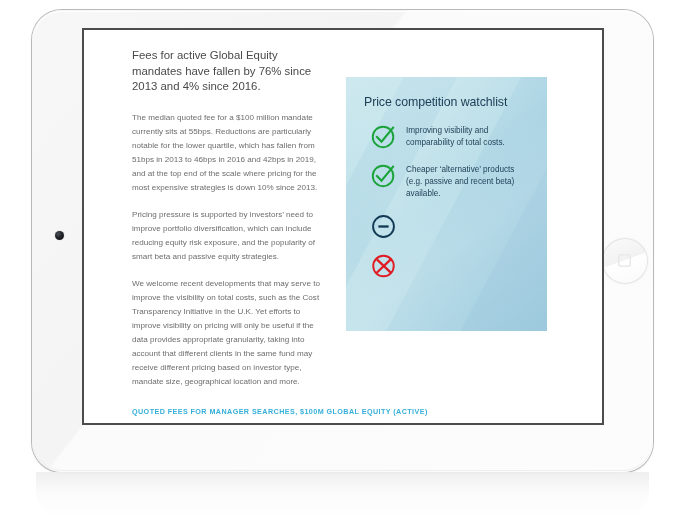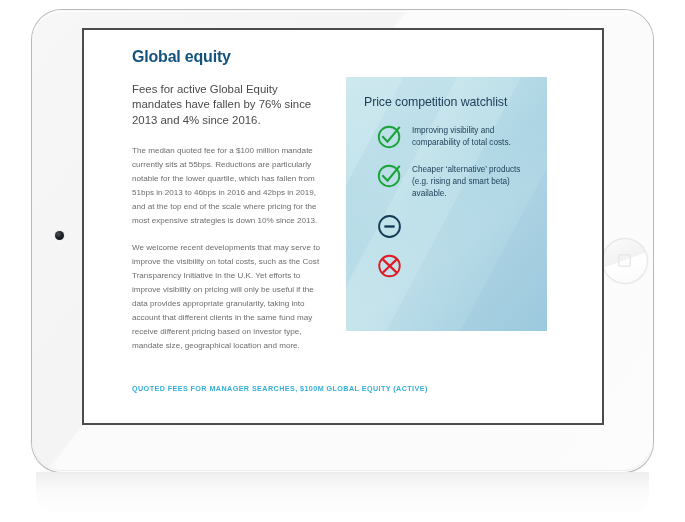--- a/index.html
+++ b/index.html
@@ -128,21 +128,21 @@
   .body-paragraph {
     color: #6d6d6d;
     font-size: 8.1px;
     line-height: 14px;
     margin: 0 0 13px 0;
   }
 
   #footnote {
     position: absolute;
     left: 48px;
-    top: 354px;
+    top: 377px;
     color: #36afd9;
     font-size: 7.2px;
     font-weight: bold;
     letter-spacing: 0.42px;
     white-space: nowrap;
   }
 
   
   #watchlist-panel {
     position: absolute;
@@ -180,21 +180,21 @@
     color: #1b3d55;
     font-size: 12.4px;
     font-weight: normal;
     letter-spacing: -0.1px;
   }
 
   #watchlist-items {
     position: relative;
     list-style: none;
     margin: 13px 0 0 0;
-    padding: 0 14px 0 30px;
+    padding: 0 14px 0 24px;
   }
   .watchlist-item {
     display: flex;
     align-items: flex-start;
     margin-bottom: 11px;
   }
   .watchlist-icon {
     flex: 0 0 auto;
     width: 27px;
     height: 27px;
@@ -221,23 +221,23 @@
 <div id="camera-lens"></div>
 
 <div id="home-button">
   <div id="home-button-square"></div>
 </div>
 
 <div id="screen">
   <div id="page">
 
     <div id="content-left">
-      <h1 id="page-title">Global equity</h1>
       <p id="intro-paragraph">Fees for active Global Equity mandates have fallen by 76% since 2013 and 4% since 2016.</p>
       <p class="body-paragraph">The median quoted fee for a $100 million mandate currently sits at 55bps. Reductions are particularly notable for the lower quartile, which has fallen from 51bps in 2013 to 46bps in 2016 and 42bps in 2019, and at the top end of the scale where pricing for the most expensive strategies is down 10% since 2013.</p>
+      <p class="body-paragraph">Pricing pressure is supported by investors’ need to improve portfolio diversification, which can include reducing equity risk exposure, and the popularity of smart beta and passive equity strategies.</p>
       <p class="body-paragraph">We welcome recent developments that may serve to improve the visibility on total costs, such as the Cost Transparency Initiative in the U.K. Yet efforts to improve visibility on pricing will only be useful if the data provides appropriate granularity, taking into account that different clients in the same fund may receive different pricing based on investor type, mandate size, geographical location and more.</p>
     </div>
 
     <div id="footnote">QUOTED FEES FOR MANAGER SEARCHES, $100M GLOBAL EQUITY (ACTIVE)</div>
 
     <div id="watchlist-panel">
       <div id="panel-sheen"></div>
       <h2 id="watchlist-title">Price competition watchlist</h2>
       <ul id="watchlist-items">
 
@@ -251,21 +251,21 @@
           <span class="watchlist-text">Improving visibility and comparability of total costs.</span>
         </li>
 
         <li class="watchlist-item">
           <span class="watchlist-icon">
             <svg width="27" height="27" viewBox="0 0 30 30">
               <circle cx="14.5" cy="15.5" r="11.4" fill="none" stroke="#1aa338" stroke-width="2.1"></circle>
               <path d="M7.8 15.6 L12.8 20.8 L25.6 5.2" fill="none" stroke="#1aa338" stroke-width="2.4" stroke-linecap="square" stroke-linejoin="miter"></path>
             </svg>
           </span>
-          <span class="watchlist-text">Cheaper ‘alternative’ products (e.g. rising and smart beta) available.</span>
+          <span class="watchlist-text">Cheaper ‘alternative’ products (e.g. passive and recent beta) available.</span>
         </li>
 
         <li class="watchlist-item">
           <span class="watchlist-icon">
             <svg width="27" height="27" viewBox="0 0 30 30">
               <circle cx="15" cy="15" r="11.6" fill="none" stroke="#133a54" stroke-width="2.1"></circle>
               <line x1="9.3" y1="15" x2="20.7" y2="15" stroke="#133a54" stroke-width="2.6" stroke-linecap="butt"></line>
             </svg>
           </span>
         </li>

